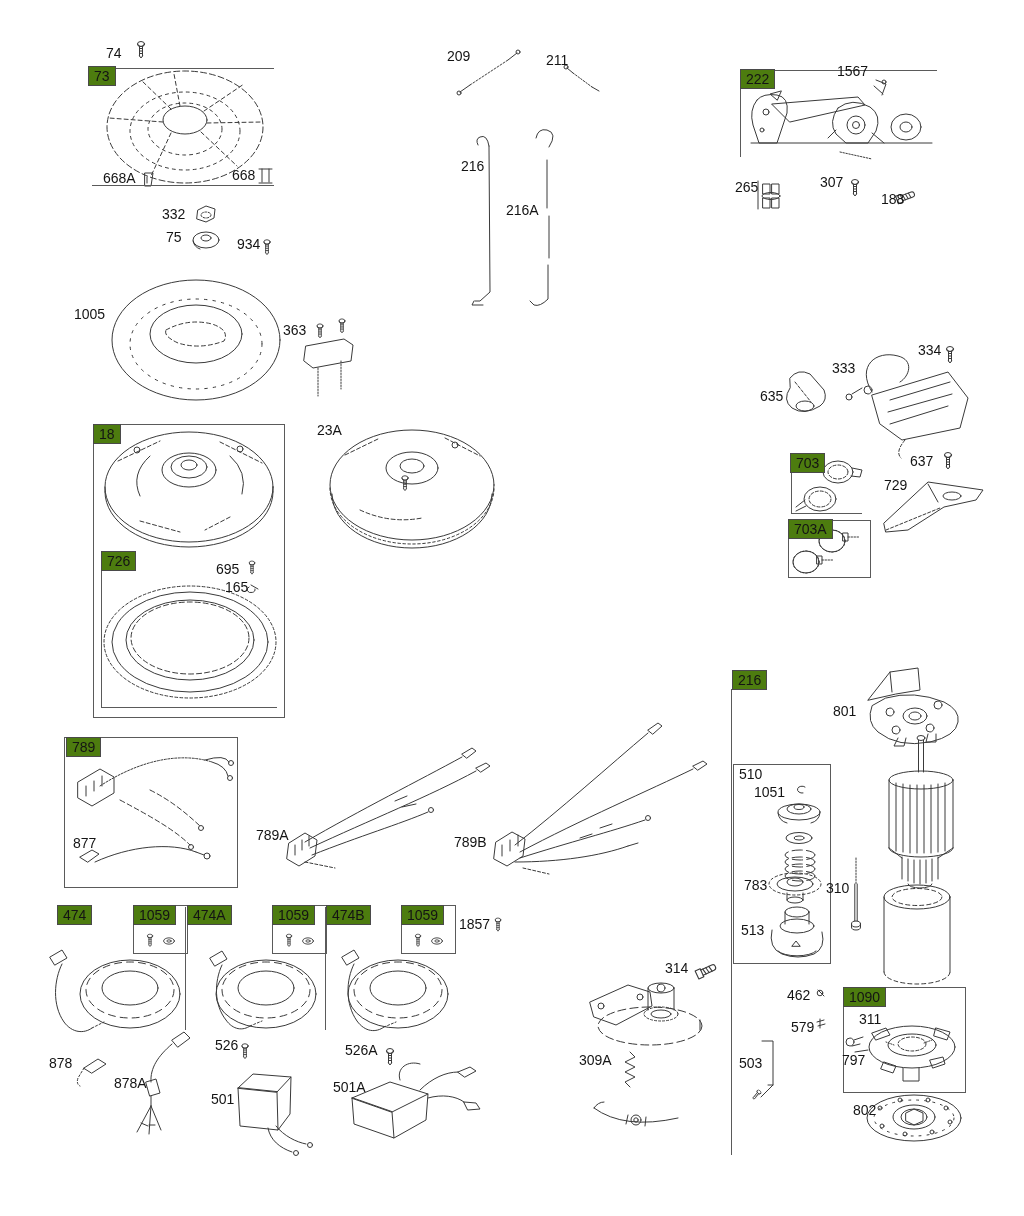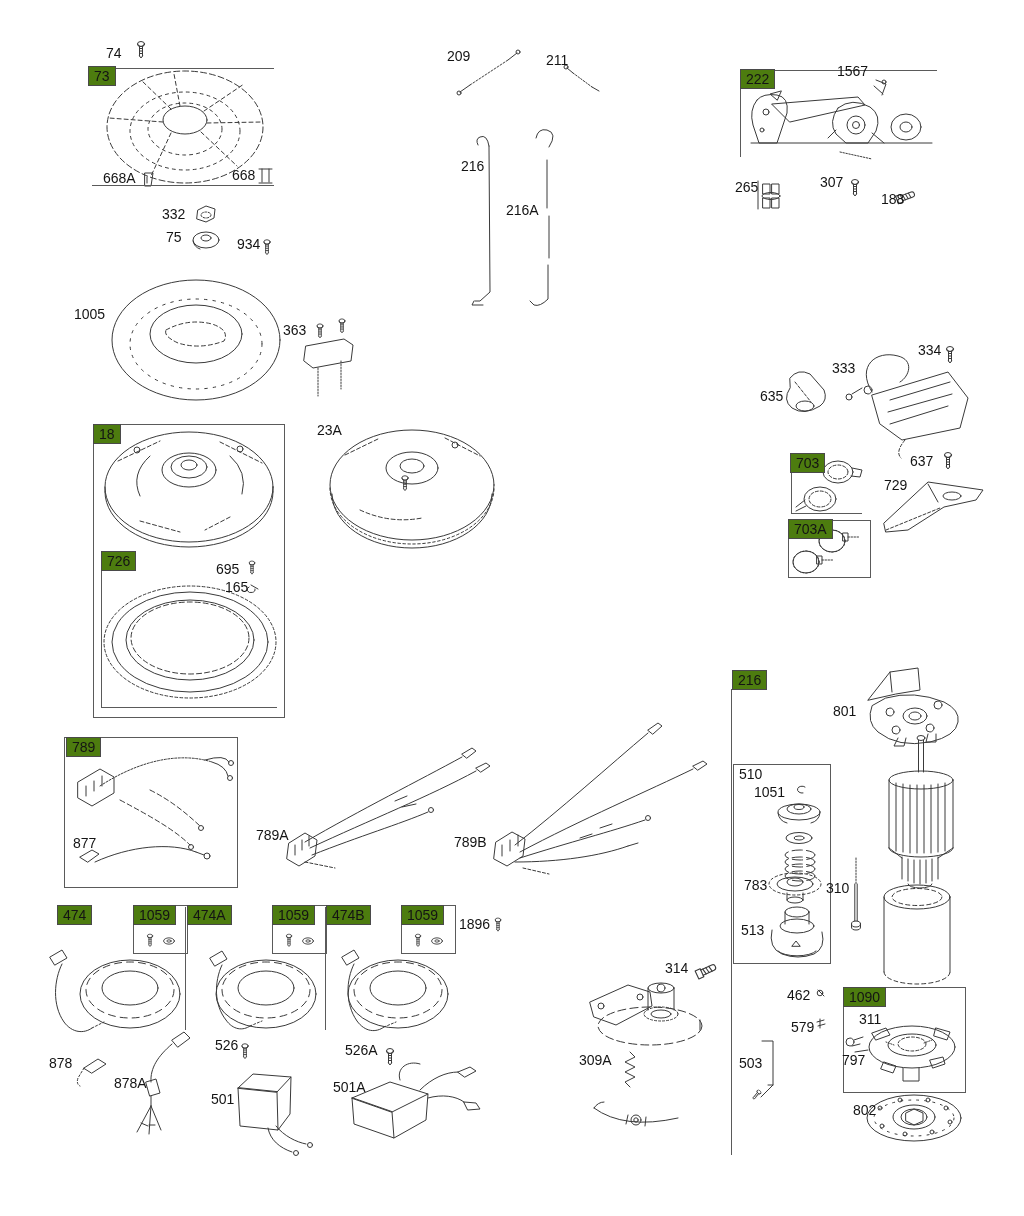--- a/index.html
+++ b/index.html
@@ -538,20 +538,20 @@
   <div class="lb" style="left:826px;top:880px">310</div>
   <div class="lb" style="left:741px;top:922px">513</div>
   <div class="lb" style="left:665px;top:960px">314</div>
   <div class="lb" style="left:579px;top:1052px">309A</div>
   <div class="lb" style="left:787px;top:987px">462</div>
   <div class="lb" style="left:791px;top:1019px">579</div>
   <div class="lb" style="left:739px;top:1055px">503</div>
   <div class="lb" style="left:859px;top:1011px">311</div>
   <div class="lb" style="left:842px;top:1052px">797</div>
   <div class="lb" style="left:853px;top:1102px">802</div>
-  <div class="lb" style="left:459px;top:916px">1896</div>
+  <div class="lb" style="left:459px;top:916px">1857</div>
   <div class="lb" style="left:49px;top:1055px">878</div>
   <div class="lb" style="left:114px;top:1075px">878A</div>
   <div class="lb" style="left:215px;top:1037px">526</div>
   <div class="lb" style="left:211px;top:1091px">501</div>
   <div class="lb" style="left:345px;top:1042px">526A</div>
   <div class="lb" style="left:333px;top:1079px">501A</div>
 </div>
 
 </body></html>

